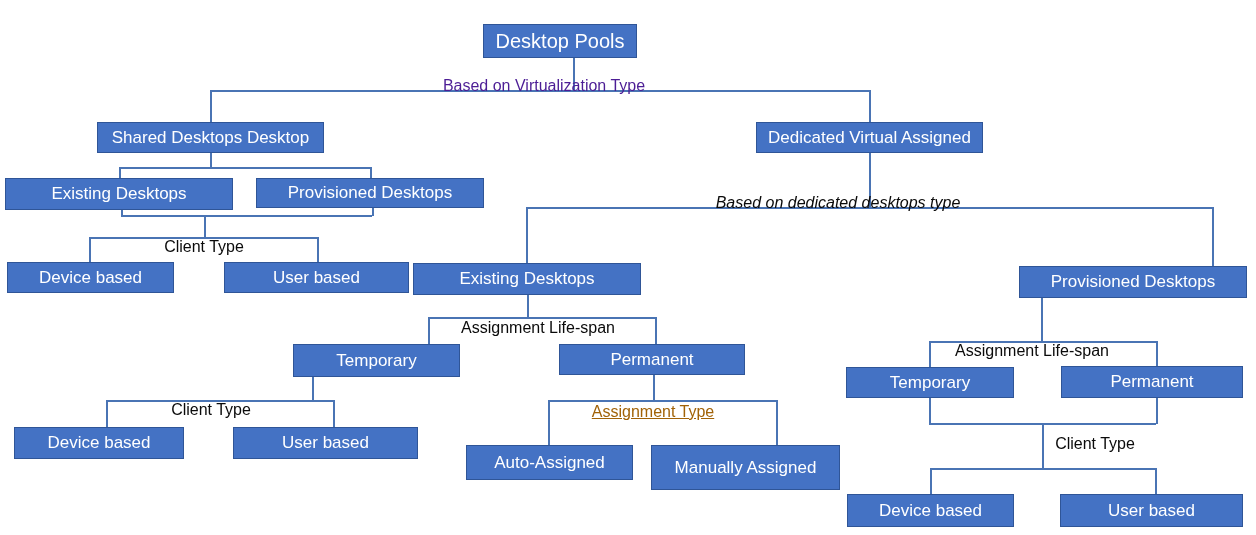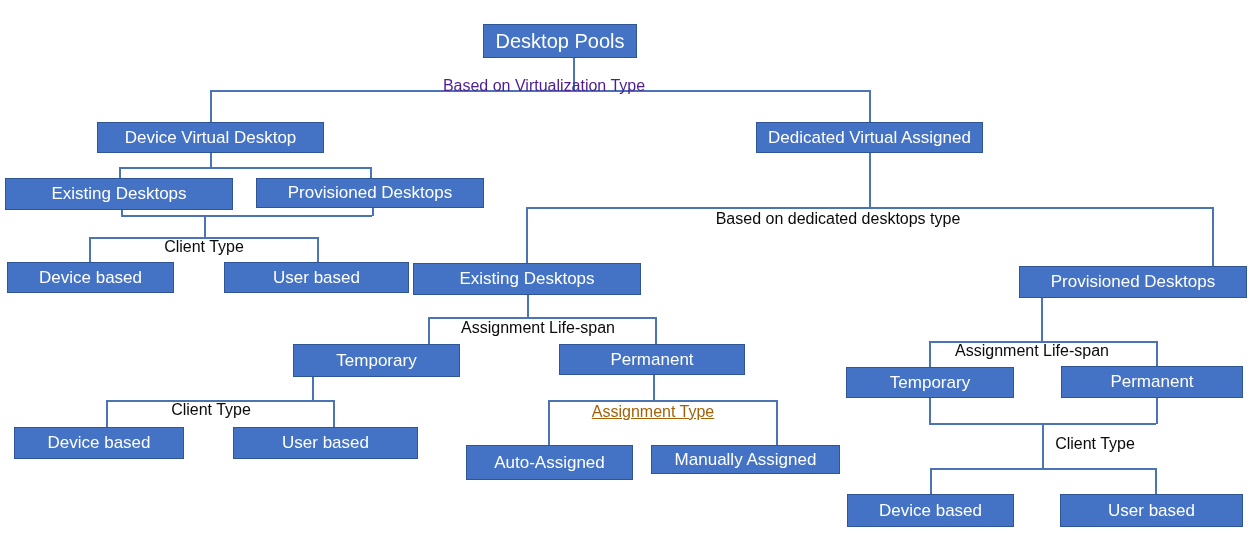--- a/index.html
+++ b/index.html
@@ -78,42 +78,42 @@
       <div class="edge v" style="left: 929px; top: 397px; height: 27px;"></div>
       <div class="edge v" style="left: 1156px; top: 397px; height: 27px;"></div>
       <div class="edge h" style="left: 929px; top: 423px; width: 227px;"></div>
       <div class="edge v" style="left: 1042px; top: 423px; height: 46px;"></div>
       <div class="edge h" style="left: 930px; top: 468px; width: 225px;"></div>
       <div class="edge v" style="left: 930px; top: 468px; height: 27px;"></div>
       <div class="edge v" style="left: 1155px; top: 468px; height: 27px;"></div>
     </div>
   <div id="labels-layer">
       <div class="conn-label" style="left: 544px; top: 77px; color: #4c1d95;">Based on Virtualization Type</div>
-      <div class="conn-label" style="left: 838px; top: 210px; color: rgb(10, 10, 10);">Based on dedicated desktops type</div>
+      <div class="conn-label" style="left: 838px; top: 194px; color: rgb(10, 10, 10); font-style: italic;">Based on dedicated desktops type</div>
       <div class="conn-label" style="left: 204px; top: 238px; color: rgb(10, 10, 10);">Client Type</div>
       <div class="conn-label" style="left: 538px; top: 319px; color: rgb(10, 10, 10);">Assignment Life-span</div>
       <div class="conn-label" style="left: 211px; top: 401px; color: rgb(10, 10, 10);">Client Type</div>
       <div class="conn-label" style="left: 653px; top: 403px; color: #a16207; text-decoration: underline;">Assignment Type</div>
       <div class="conn-label" style="left: 1032px; top: 342px; color: rgb(10, 10, 10);">Assignment Life-span</div>
       <div class="conn-label" style="left: 1095px; top: 435px; color: rgb(10, 10, 10);">Client Type</div>
     </div>
   <div id="nodes-layer">
       <div class="node" style="left: 483px; top: 24px; width: 154px; height: 34px; font-size: 20px;">Desktop Pools</div>
-      <div class="node" style="left: 97px; top: 122px; width: 227px; height: 31px;">Device Virtual Desktop</div>
+      <div class="node" style="left: 97px; top: 122px; width: 227px; height: 31px;">Shared Desktops Desktop</div>
       <div class="node" style="left: 756px; top: 122px; width: 227px; height: 31px;">Dedicated Virtual Assigned</div>
       <div class="node" style="left: 5px; top: 178px; width: 228px; height: 32px;">Existing Desktops</div>
       <div class="node" style="left: 256px; top: 178px; width: 228px; height: 30px;">Provisioned Desktops</div>
       <div class="node" style="left: 7px; top: 262px; width: 167px; height: 31px;">Device based</div>
       <div class="node" style="left: 224px; top: 262px; width: 185px; height: 31px;">User based</div>
       <div class="node" style="left: 413px; top: 263px; width: 228px; height: 32px;">Existing Desktops</div>
       <div class="node" style="left: 1019px; top: 266px; width: 228px; height: 32px;">Provisioned Desktops</div>
       <div class="node" style="left: 293px; top: 344px; width: 167px; height: 33px;">Temporary</div>
       <div class="node" style="left: 559px; top: 344px; width: 186px; height: 31px;">Permanent</div>
       <div class="node" style="left: 14px; top: 427px; width: 170px; height: 32px;">Device based</div>
       <div class="node" style="left: 233px; top: 427px; width: 185px; height: 32px;">User based</div>
       <div class="node" style="left: 466px; top: 445px; width: 167px; height: 35px;">Auto-Assigned</div>
-      <div class="node" style="left: 651px; top: 445px; width: 189px; height: 29px;">Manually Assigned</div>
+      <div class="node" style="left: 651px; top: 445px; width: 189px; height: 45px;">Manually Assigned</div>
       <div class="node" style="left: 846px; top: 367px; width: 168px; height: 31px;">Temporary</div>
       <div class="node" style="left: 1061px; top: 366px; width: 182px; height: 32px;">Permanent</div>
       <div class="node" style="left: 847px; top: 494px; width: 167px; height: 33px;">Device based</div>
       <div class="node" style="left: 1060px; top: 494px; width: 183px; height: 33px;">User based</div>
     </div>
 </div>
 
 </body></html>

